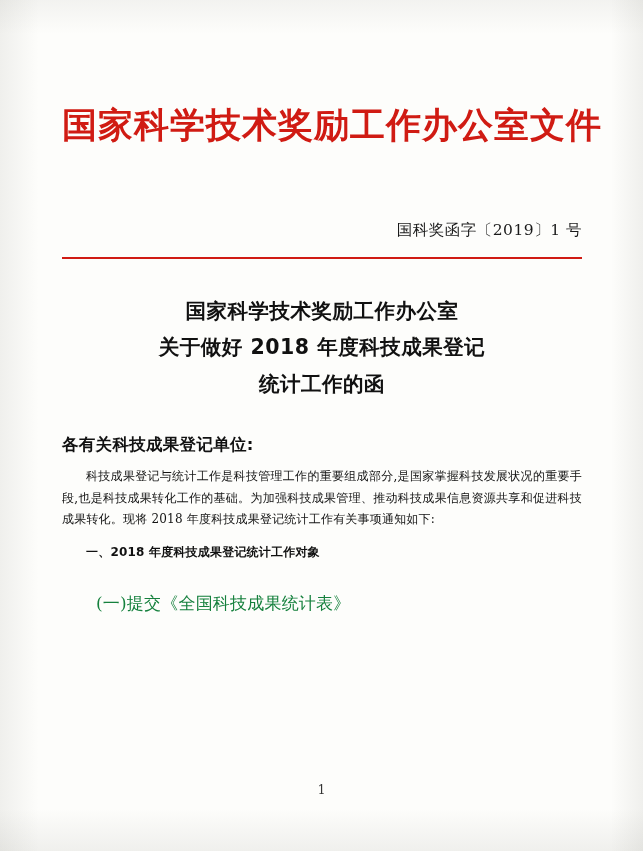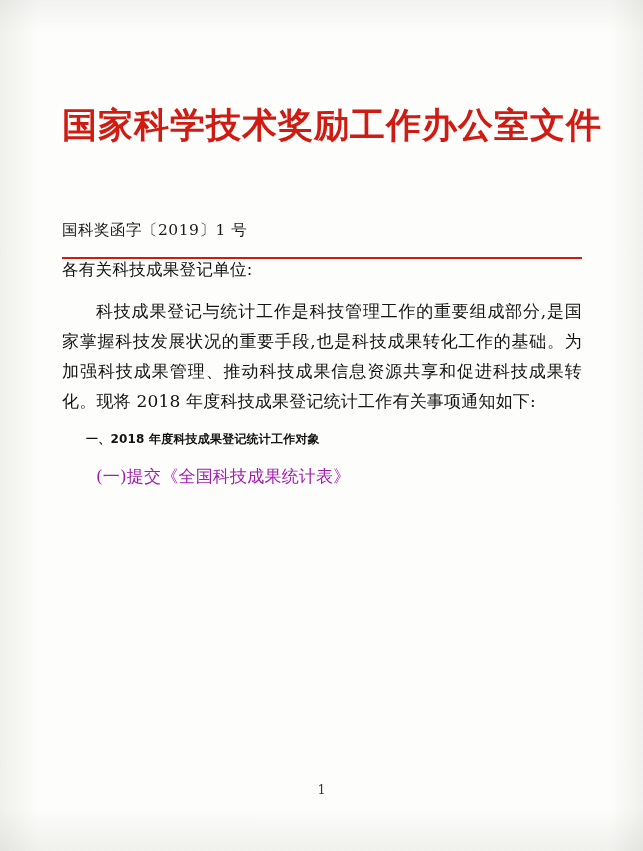--- a/index.html
+++ b/index.html
@@ -44,21 +44,21 @@
     color: #d01b13;
     font-family: "DejaVu Sans", "Liberation Sans", sans-serif;
     font-weight: bold;
     font-size: 35px;
     letter-spacing: 1px;
     line-height: 1.2;
     padding-top: 104px;
     white-space: nowrap;
   }
   .doc-number {
-    text-align: left;
+    text-align: right;
     font-size: 15.5px;
     color: #1a1a1a;
     margin-top: 74px;
     font-family: "DejaVu Serif", "Liberation Serif", serif;
     letter-spacing: 0.5px;
   }
   .red-rule {
     margin-top: 16px;
     height: 2px;
     background: #d01b13;
@@ -71,50 +71,51 @@
     font-weight: bold;
     font-size: 20.5px;
     color: #111111;
     line-height: 1.78;
     letter-spacing: 0.5px;
   }
   .title-block .tline {
     display: block;
   }
   .salutation {
+    margin-top: 32px;
     font-family: "DejaVu Sans", "Liberation Sans", sans-serif;
-    font-weight: normal;
+    font-weight: bold;
     font-size: 16.5px;
     color: #111111;
     letter-spacing: 0.3px;
   }
   .body-para {
-    margin-top: 16px;
-    font-size: 17px;
+    margin-top: 10px;
+    font-size: 12px;
     color: #131313;
     line-height: 1.76;
     text-align: justify;
     text-justify: inter-ideograph;
     text-indent: 2em;
     letter-spacing: 0.2px;
   }
   .section-head {
     margin-top: 12px;
     font-family: "DejaVu Sans", "Liberation Sans", sans-serif;
     font-weight: bold;
     font-size: 12px;
     color: #111111;
     text-indent: 2em;
     line-height: 1.76;
     letter-spacing: 0.2px;
   }
   .sub-item {
-    margin-top: 12px;
+    margin-top: 26px;
     font-size: 17px;
-    color: #a21caf;
+    color: #15803d;
     line-height: 1.76;
     text-indent: 2em;
     letter-spacing: 0.2px;
   }
   .page-number {
     position: absolute;
     left: 0;
     right: 0;
     top: 783px;
     text-align: center;
@@ -128,20 +129,25 @@
 
 <div class="page">
   <div class="content">
 
     <div class="doc-header">国家科学技术奖励工作办公室文件</div>
 
     <div class="doc-number">国科奖函字〔2019〕1 号</div>
 
     <div class="red-rule"></div>
 
+    <div class="title-block">
+      <span class="tline">国家科学技术奖励工作办公室</span>
+      <span class="tline">关于做好 2018 年度科技成果登记</span>
+      <span class="tline">统计工作的函</span>
+    </div>
 
     <div class="salutation">各有关科技成果登记单位:</div>
 
     <div class="body-para">科技成果登记与统计工作是科技管理工作的重要组成部分,是国家掌握科技发展状况的重要手段,也是科技成果转化工作的基础。为加强科技成果管理、推动科技成果信息资源共享和促进科技成果转化。现将 2018 年度科技成果登记统计工作有关事项通知如下:</div>
 
     <div class="section-head">一、2018 年度科技成果登记统计工作对象</div>
 
 
 
     <div class="sub-item">(一)提交《全国科技成果统计表》</div>

